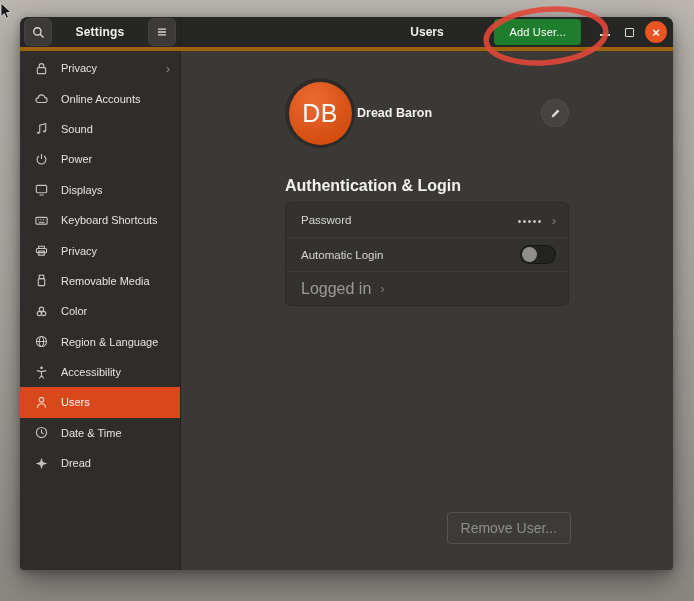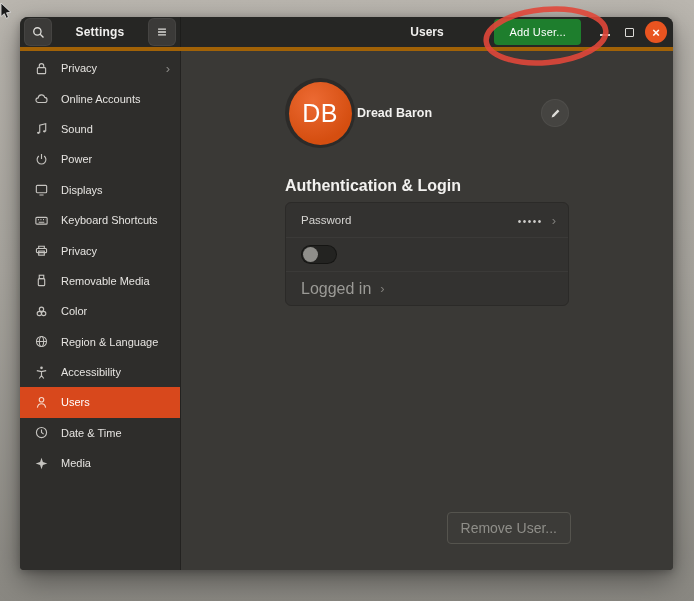--- a/index.html
+++ b/index.html
@@ -299,21 +299,21 @@
             </span>
           <span class="lbl">Date &amp; Time</span>
         </div>
 
         <div class="side-item">
           <span class="ic">
               <svg class="icon" width="15" height="15" viewBox="0 0 16 16">
                 <path d="M8 1.8l1.5 4.7L14.2 8l-4.7 1.5L8 14.2 6.5 9.5 1.8 8l4.7-1.5z" fill="currentColor"></path>
               </svg>
             </span>
-          <span class="lbl">Media</span>
+          <span class="lbl">Dread</span>
         </div>
 
       </div>
 
       <div class="content">
         <div class="content-col">
 
           <div class="profile-row">
             <div class="avatar-ring">
               <div class="avatar">DB</div>
@@ -328,20 +328,21 @@
 
           <div class="section-title">Authentication &amp; Login</div>
 
           <div class="rows">
             <div class="row">
               <span class="r-lbl">Password</span>
               <span class="r-val dots">•••••</span>
               <span class="chev">›</span>
             </div>
             <div class="row">
+              <span class="r-lbl">Automatic Login</span>
               <div class="toggle">
                 <div class="knob"></div>
               </div>
             </div>
             <div class="row">
               <span class="r-val">Logged in</span>
               <span class="chev">›</span>
             </div>
           </div>
 

